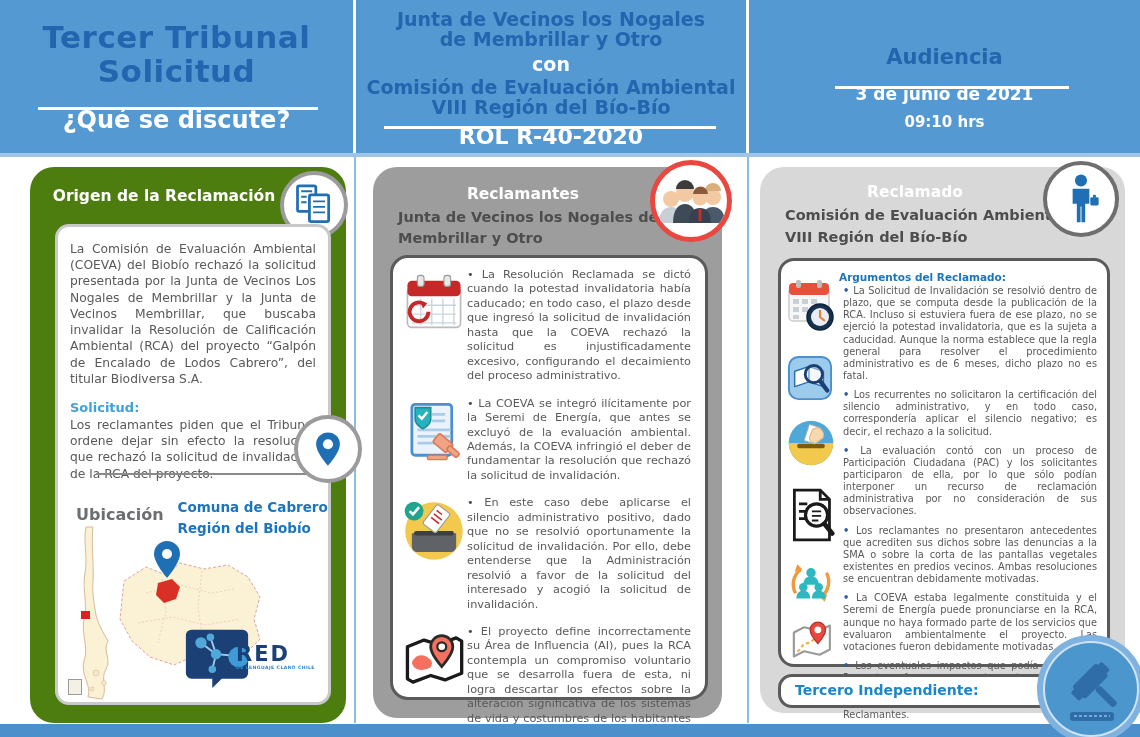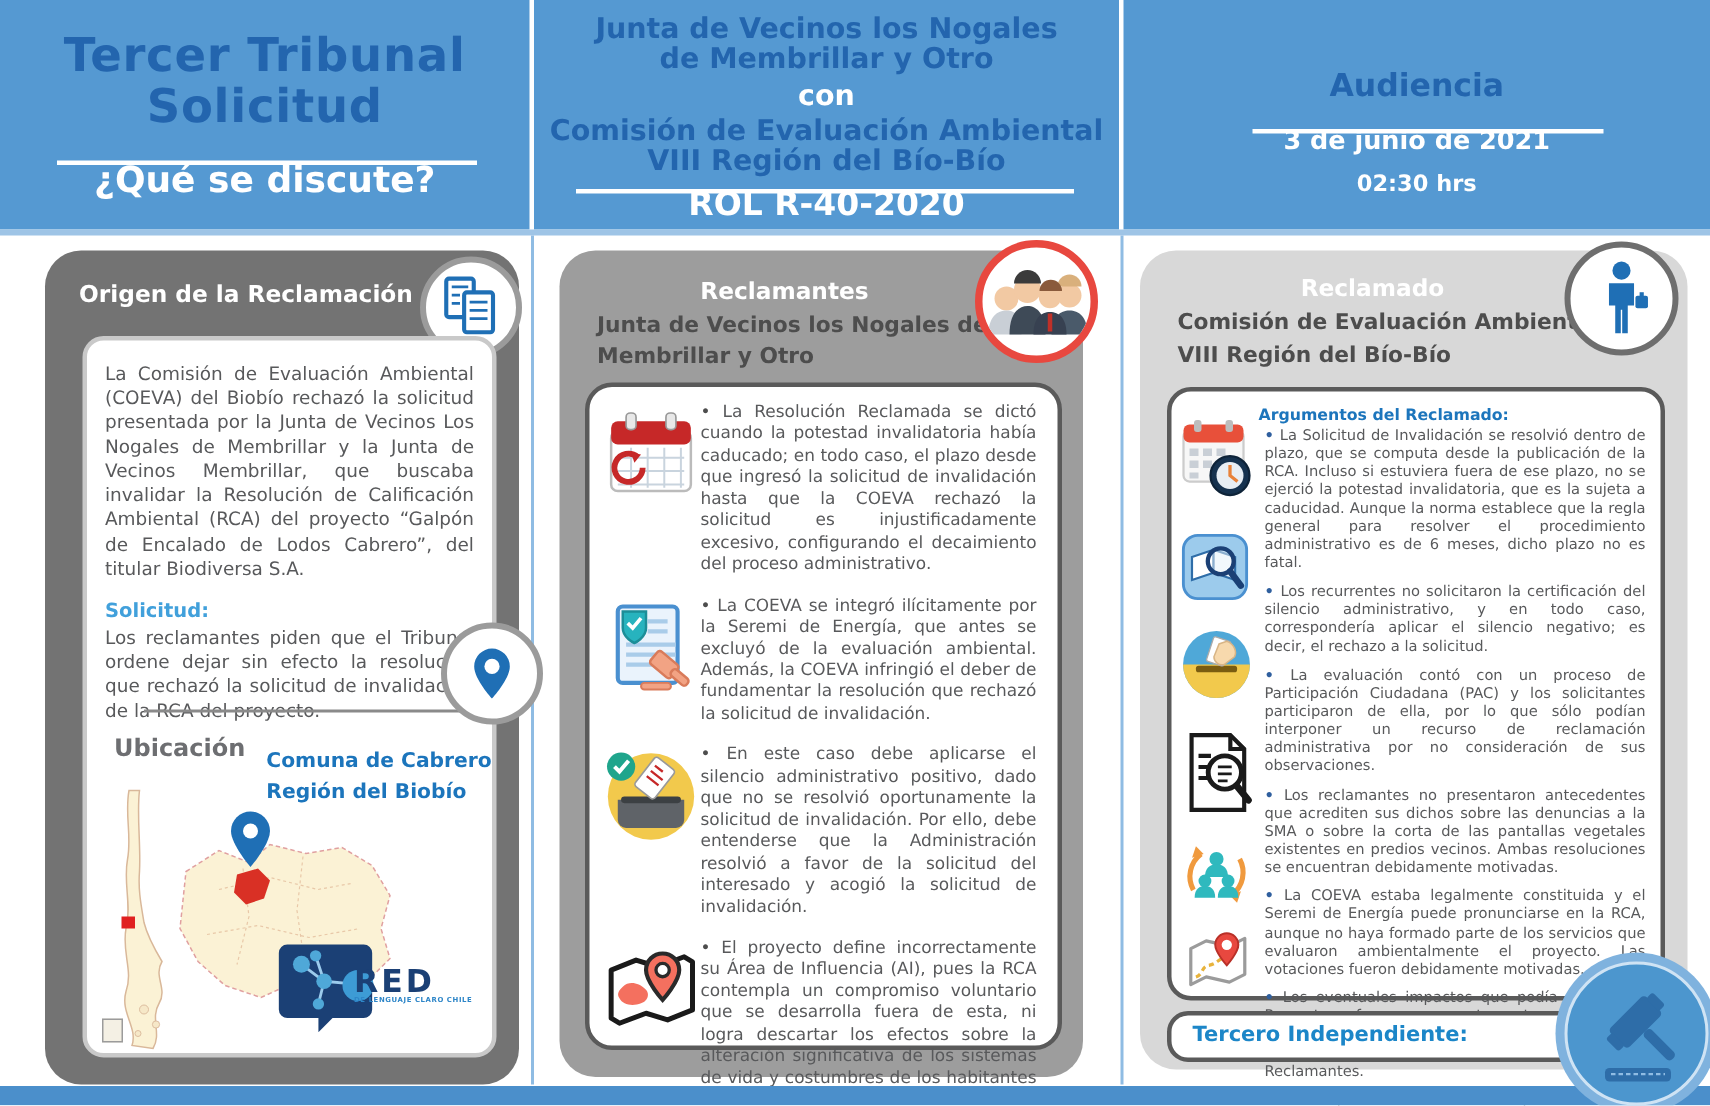--- a/index.html
+++ b/index.html
@@ -33,29 +33,29 @@
   .hdr-right .time{position:absolute;left:0;top:113px;width:391px;font-size:15px;font-weight:bold;color:#ffffff;}
 
   
   .bottom-bar{position:absolute;left:0;top:724px;width:1140px;height:13px;background:#4B8FCB;}
 
   
   .panel{position:absolute;border-radius:24px;}
   .badge-circle{position:absolute;border-radius:50%;background:#ffffff;display:flex;align-items:center;justify-content:center;box-sizing:border-box;}
 
   
-  .col1{left:30px;top:167px;width:316px;height:556px;background:#737373;}
+  .col1{left:30px;top:167px;width:316px;height:556px;background:#4d7c0f;}
   .col1 .panel-title{position:absolute;left:14px;top:20px;width:240px;text-align:center;color:#ffffff;font-weight:bold;font-size:15.5px;}
   .col1 .docs-badge{right:-2px;top:4px;width:68px;height:68px;border:4px solid #9B9B9B;}
   .card1{position:absolute;left:25px;top:57px;width:276px;height:481px;background:#ffffff;border:3px solid #C9C9C9;border-radius:14px;box-sizing:border-box;padding:12px 12px 0 12px;}
   .card1 .body-text{color:#58595B;font-size:12.3px;line-height:1.32;text-align:justify;margin:2px 0 0 0;}
   .card1 .solicitud-label{color:#41A0DB;font-weight:bold;font-size:13px;margin-top:13px;}
   .card1 .divider{position:absolute;left:38px;top:246px;width:212px;height:2px;background:#8A8A8A;}
   .ubicacion-row{position:absolute;left:18px;top:258px;display:flex;}
-  .ubicacion-label{color:#6D6E71;font-weight:bold;font-size:16px;margin-top:4px;}
+  .ubicacion-label{color:#6D6E71;font-weight:bold;font-size:16px;margin-top:20px;}
   .ubicacion-value{margin-left:14px;margin-top:12px;color:#1C75BC;font-weight:bold;font-size:13.5px;line-height:1.55;}
   .pin-badge{right:-16px;top:248px;width:68px;height:68px;border:4px solid #9B9B9B;}
   .maps{position:absolute;left:4px;top:296px;width:208px;height:180px;}
   .map-scale{position:absolute;left:10px;top:452px;width:12px;height:14px;border:1px solid #9B9B9B;background:#F4F0E4;}
   .red-logo{position:absolute;left:126px;top:396px;width:138px;height:68px;display:flex;align-items:center;}
   .red-logo .bubble{width:66px;height:66px;flex:0 0 auto;}
   .red-logo .wordmark{margin-left:-14px;}
   .red-logo .word{color:#1B4075;font-weight:bold;font-size:21px;letter-spacing:2px;line-height:1;}
   .red-logo .caption{color:#2E86C8;font-size:4.6px;font-weight:bold;letter-spacing:.4px;}
 
@@ -103,21 +103,21 @@
       <div class="party party-a">Junta de Vecinos los Nogales de Membrillar y Otro</div>
       <div class="con">con</div>
       <div class="party party-b">Comisión de Evaluación Ambiental VIII Región del Bío-Bío</div>
       <hr class="hdr-rule rule">
       <div class="rol">ROL R-40-2020</div>
     </div>
     <div class="hdr-right">
       <div class="aud">Audiencia</div>
       <hr class="hdr-rule rule">
       <div class="date">3 de junio de 2021</div>
-      <div class="time">02:30 hrs</div>
+      <div class="time">09:10 hrs</div>
     </div>
     <div class="hdr-sep" style="left:353px;"></div>
     <div class="hdr-sep" style="left:746px;"></div>
   </div>
   <div class="header-underline"></div>
   <div class="body-sep" style="left:354px;"></div>
   <div class="body-sep" style="left:747px;"></div>
 
   <div class="panel col1">
     <div class="panel-title">Origen de la Reclamación</div>

